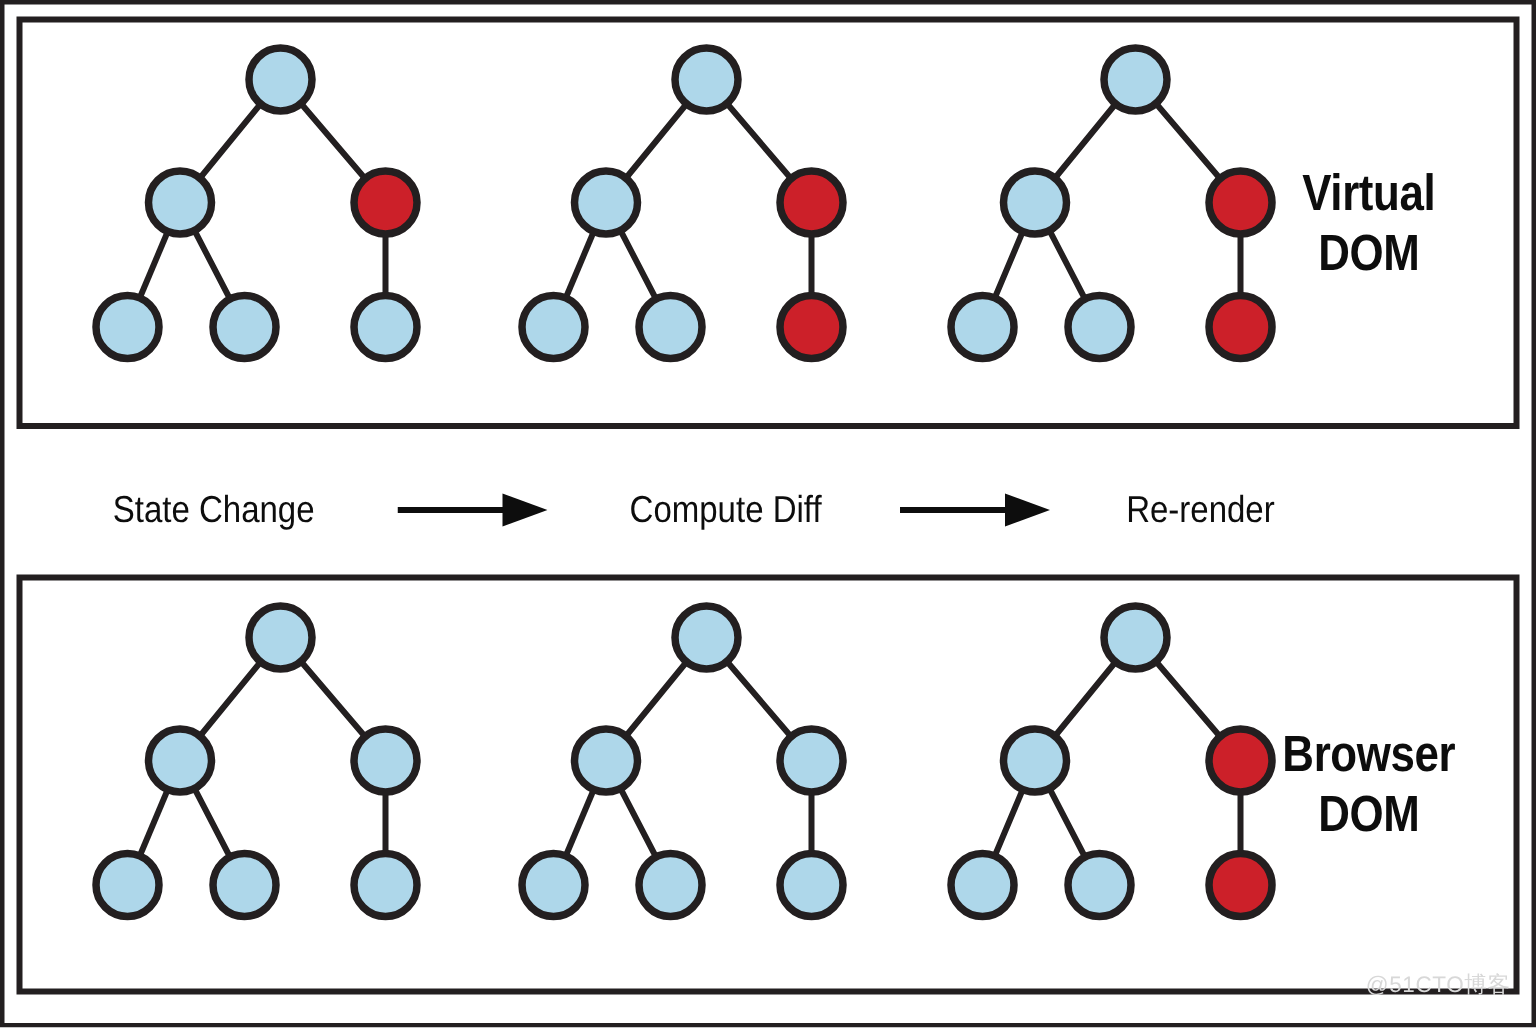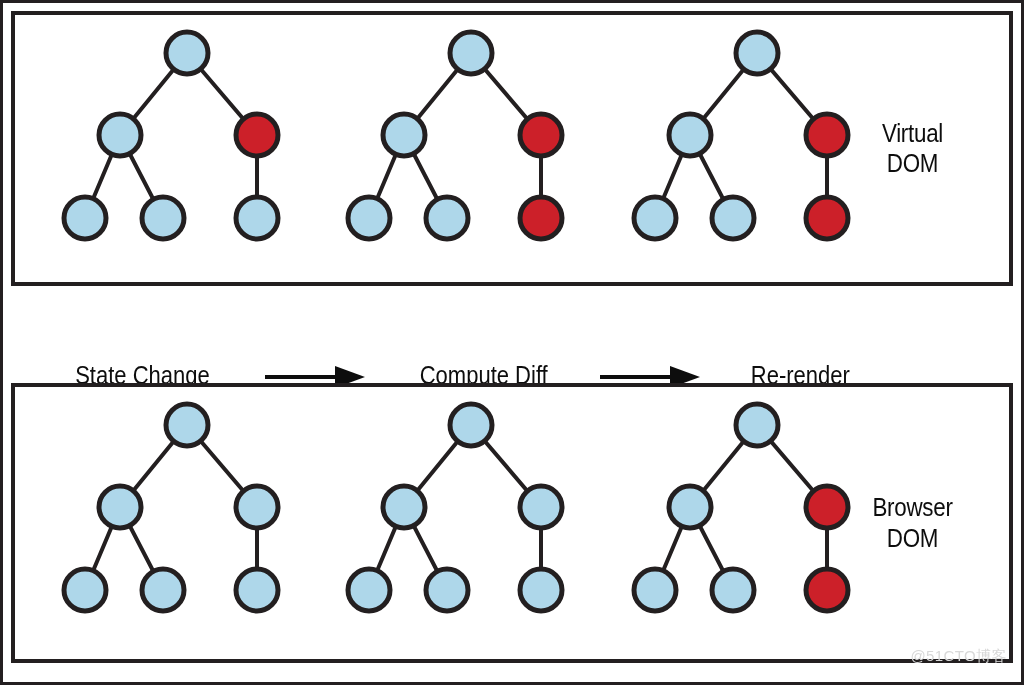--- a/index.html
+++ b/index.html
@@ -61,41 +61,41 @@
 
   
   .panel-label {
     position: absolute;
     right: 14px;
     top: 50%;
     transform: translateY(-50%);
     width: 165px;
     text-align: center;
     font-family: "Liberation Sans", sans-serif;
-    font-weight: normal;
-    font-size: 26px;
+    font-weight: bold;
+    font-size: 34px;
     line-height: 1.18;
     letter-spacing: -0.3px;
     color: #0d0d0d;
     transform-origin: center;
   }
   .panel-label .lbl-line {
     display: block;
     transform: scaleX(0.86);
   }
 
   
   #flow-strip {
     position: absolute;
     left: 8px;
     top: 287px;
     width: 1002px;
     height: 100px;
     display: flex;
-    align-items: flex-end;
+    align-items: center;
     justify-content: flex-start;
     padding-left: 55px;
     box-sizing: border-box;
   }
   .flow-step {
     font-family: "Liberation Sans", sans-serif;
     font-size: 25px;
     color: #0d0d0d;
     white-space: nowrap;
     transform: scaleX(0.88);

